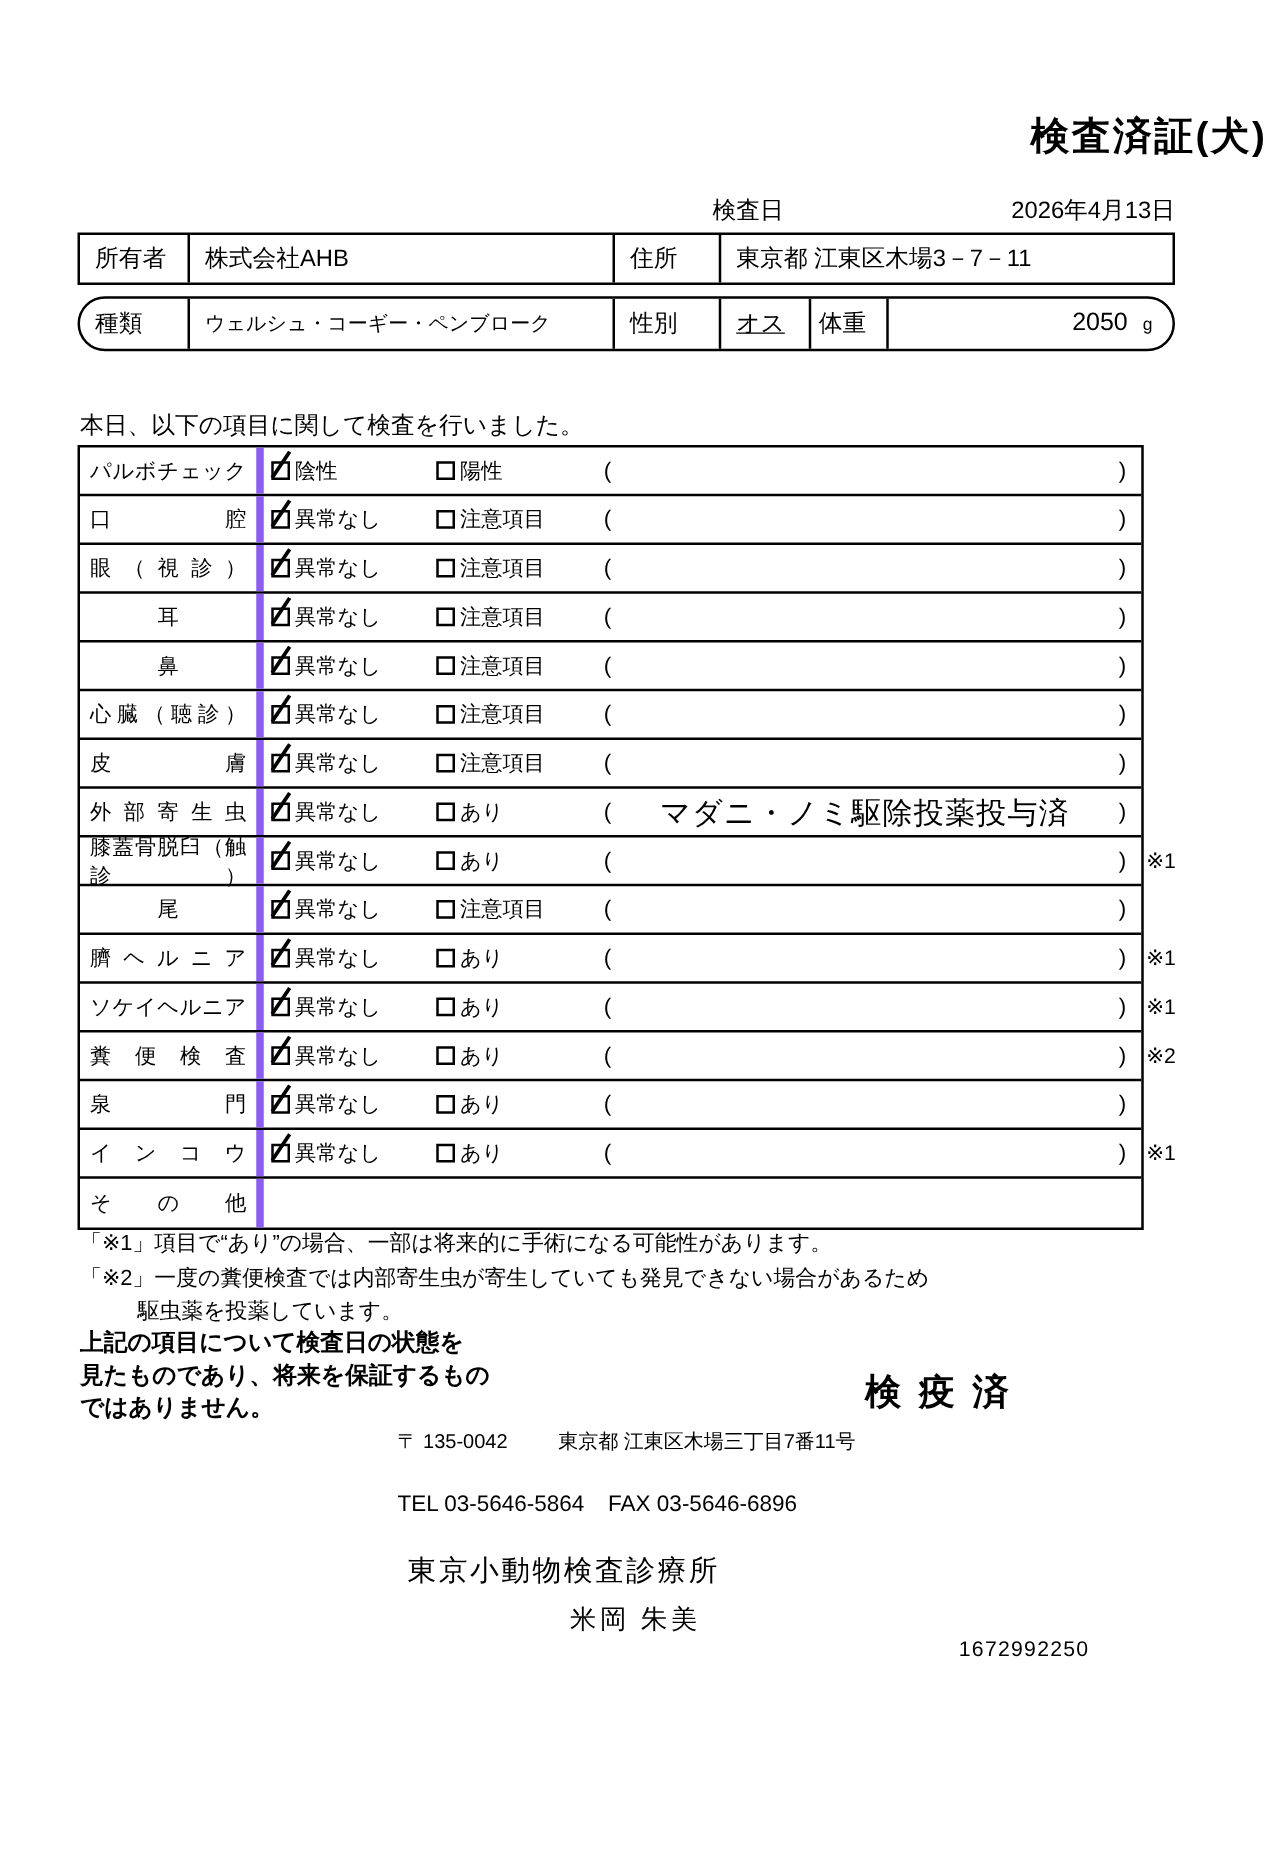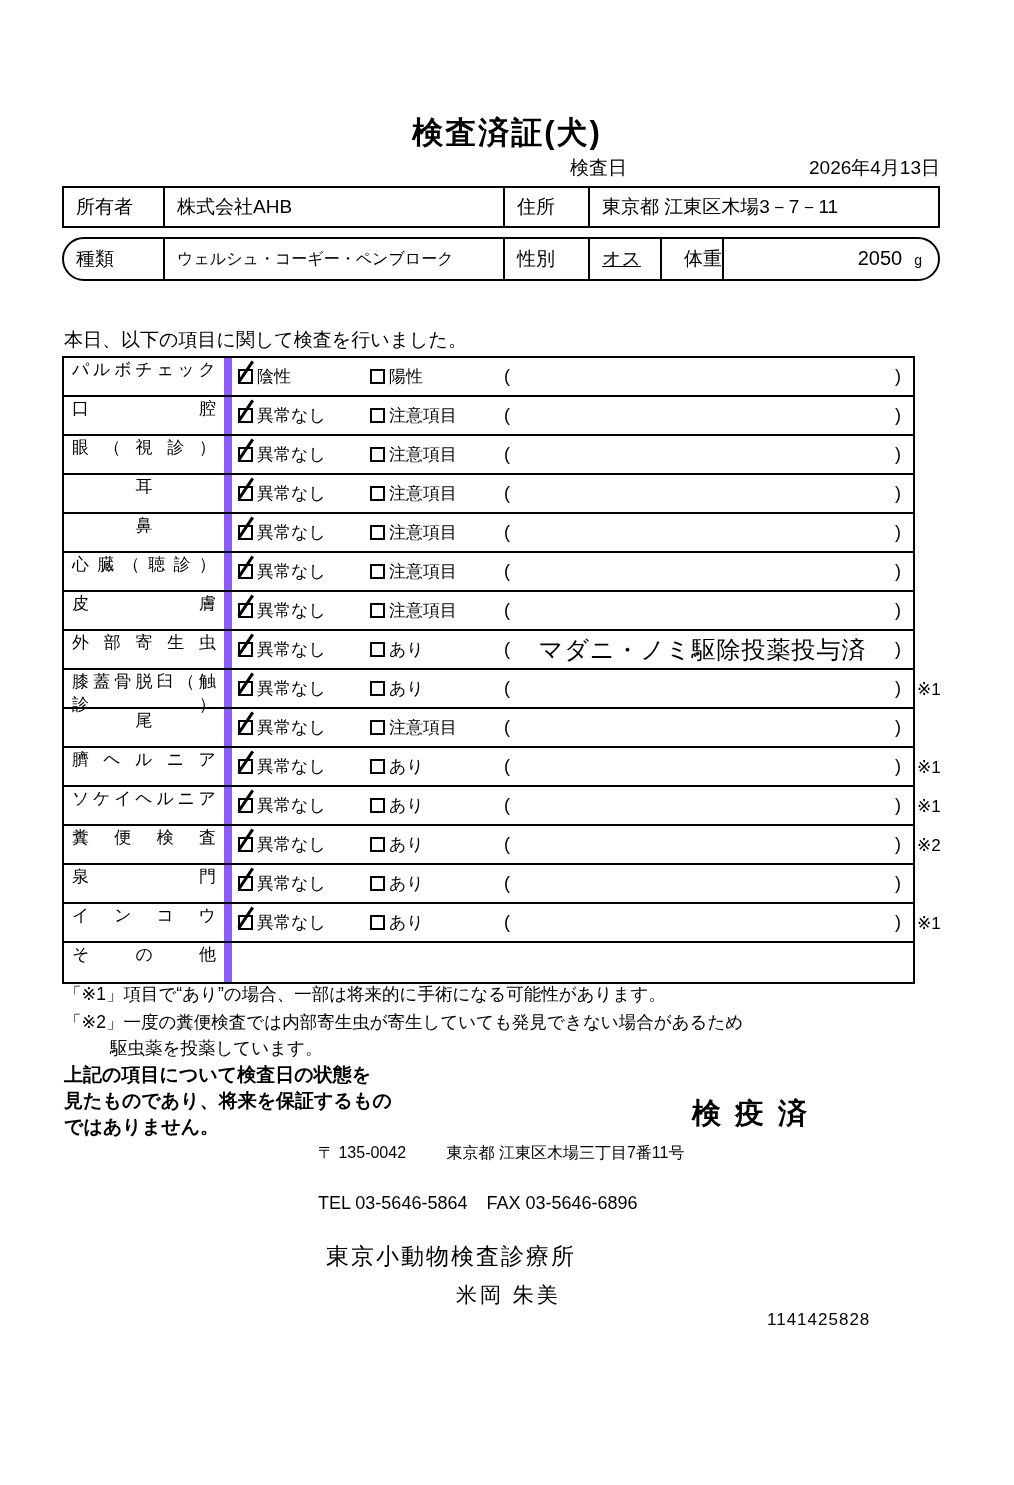--- a/index.html
+++ b/index.html
@@ -8,40 +8,40 @@
     position:relative;
     width:1014px;
     height:1485px;
     background:#ffffff;
     color:#000;
     font-family:"Liberation Sans","DejaVu Sans",sans-serif;
     overflow:hidden;
   }
   .title {
     position:absolute; top:88px; left:0; width:100%;
-    text-align:center; font-size:31px; font-weight:600; letter-spacing:2px;margin-top:24px;
+    text-align:right; font-size:31px; font-weight:600; letter-spacing:2px;
   }
   .insp-date {
     position:absolute; top:155px; left:570px; right:74px;
     display:flex; justify-content:space-between;
     font-size:19px; font-weight:500;
   }
   
   .form-table { position:absolute; border:2px solid #000; font-size:19px; font-weight:500; }
   .owner-table { top:186px; left:62px; width:878px; display:flex; height:42px; }
   .pet-table  { top:237px; left:62px; width:878px;border-radius:24px; }
   .ft-row { display:flex; height:40px; }
   .ft-row + .ft-row { border-top:2px solid #000; }
   .cell { display:flex; align-items:center; padding:0 12px; border-left:2px solid #000; overflow:hidden; white-space:nowrap; }
   .cell:first-child { border-left:none; }
-  .w-th  { width:99px; flex:none; }
+  .w-th  { width:86px; flex:none; }
   .w-val { width:340px; flex:none; }
   .w-th2 { width:85px;  flex:none; }
   .w-sex { width:72px;  flex:none;text-decoration:underline; }
-  .w-wlab{ width:62px;  flex:none; padding:0 22px; }
+  .w-wlab{ width:62px;  flex:none; padding:0 6px; }
   .flex1 { flex:1; }
   .breed-cell { font-size:16px; }
   .weight-cell { justify-content:flex-end; padding-right:16px; align-items:baseline; padding-top:8px; }
   .weight-value { font-size:20px; }
   .weight-unit { font-size:14px; margin-left:12px; }
 
   .intro {
     position:absolute; top:327px; left:64px;
     font-size:19px; font-weight:500;
   }
@@ -50,22 +50,22 @@
   .checklist {
     position:absolute; top:356px; left:62px; width:853px;
     border:2px solid #000;
   }
   .check-row {
     display:flex; height:39px; border-bottom:2px solid #000;
     position:relative; align-items:stretch;
   }
   .check-row:last-child { border-bottom:none; }
   .row-label {
-    width:168px; flex:none; border-right:8px solid #8b5cf6;
-    display:flex; padding:0 8px;
+    width:147px; flex:none; border-right:6px solid #8b5cf6;
+    display:flex; align-items:center; padding:0 8px;
     font-size:17px; font-weight:500;
   }
   .label-text { width:100%; text-align:justify; text-align-last:justify; }
   .label-text.single { text-align:center; text-align-last:center; }
   .row-content { flex:1; position:relative; font-size:17px; font-weight:500; }
   .opt { position:absolute; top:0; height:100%; display:flex; align-items:center; }
   .opt1 { left:6px; }
   .opt2 { left:138px; }
   .checkbox {
     width:15px; height:15px; border:2px solid #000;
@@ -504,15 +504,15 @@
     <span class="addr">東京都 江東区木場三丁目7番11号</span>
   </div>
 
   <div class="tel-line">
     <span>TEL 03-5646-5864</span>
     <span class="fax">FAX 03-5646-6896</span>
   </div>
 
   <div class="clinic">東京小動物検査診療所</div>
   <div class="examiner">米岡 朱美</div>
-  <div class="serial">1141425828</div>
+  <div class="serial">1672992250</div>
 
 </div>
 
 </body></html>

